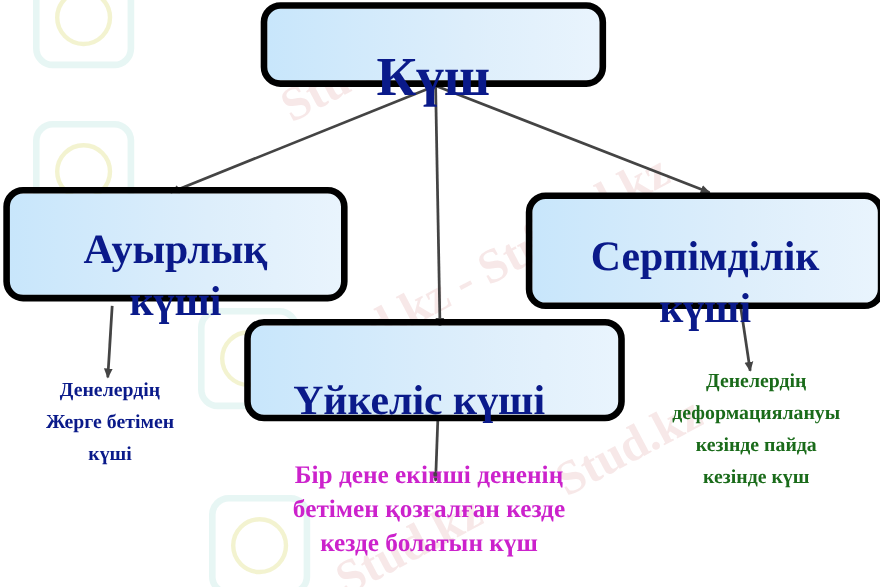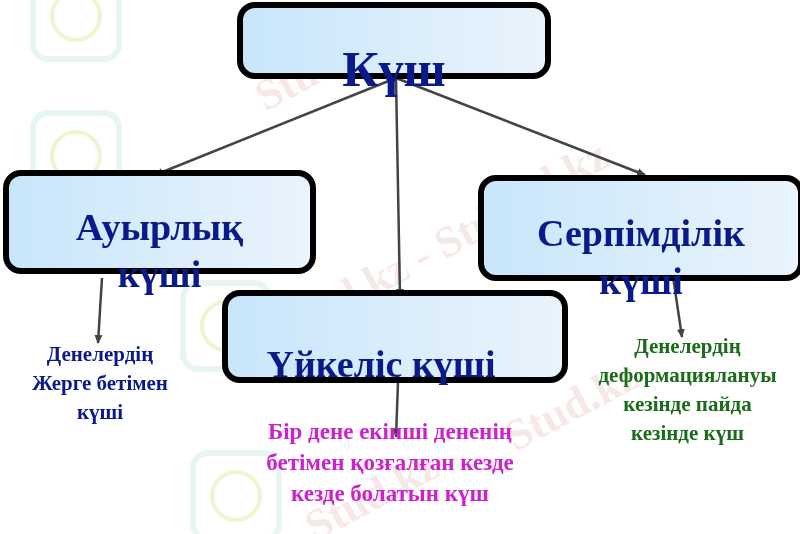--- a/index.html
+++ b/index.html
@@ -29,21 +29,21 @@
     border: 6px solid #000; border-radius: 18px;
     background: linear-gradient(90deg, #c8e6fb 0%, #ddeefb 60%, #e9f4fd 100%);
   }
   .box-label {
     position: absolute; left: 0; right: 0; text-align: center;
     color: #0a1a8a; font-weight: bold; line-height: 1;
   }
   svg.arrows { position: absolute; left: 0; top: 0; }
   .desc {
     position: absolute; text-align: center; font-weight: bold;
-    font-size: 21px; line-height: 29px;
+    font-size: 18px; line-height: 29px;
   }
 </style>
 </head>
 <body>
 
 <div class="watermark" style="left:250px; top:40px;">Stud.kz</div>
 <div class="watermark" style="left:260px; top:230px;">Stud.kz - Stud.kz</div>
 <div class="watermark" style="left:470px; top:160px;">Stud.kz</div>
 <div class="watermark" style="left:500px; top:380px;">Stud.kz</div>
 <div class="watermark" style="left:300px; top:470px;">Stud.kz</div>

